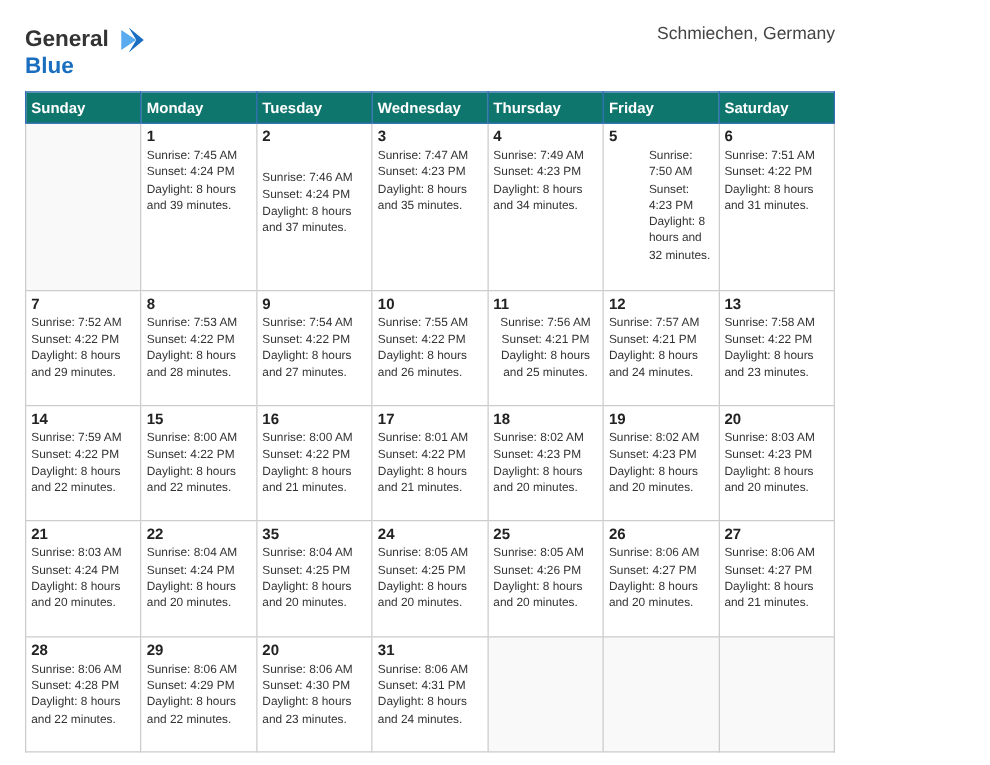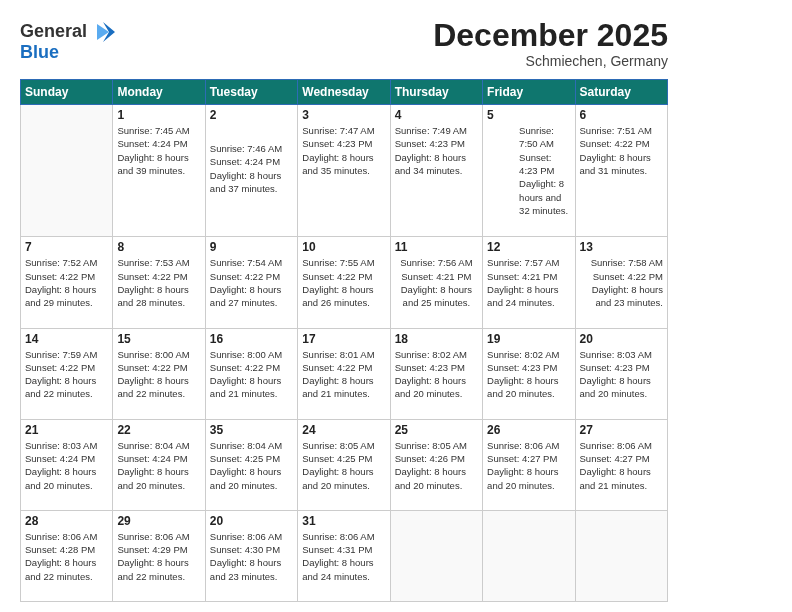--- a/index.html
+++ b/index.html
@@ -107,21 +107,20 @@
           </span>
           <svg class="logo-icon" viewBox="0 0 28 28" xmlns="http://www.w3.org/2000/svg">
             <path d="M14 4 L26 14 L14 24 L20 14 Z" fill="#1a6ec0"></path>
             <path d="M8 6 L20 14 L8 22 Z" fill="#5aabf0"></path>
           </svg>
         </div>
         <div style="font-size:18px;font-weight:bold;color:#1a6ec0;margin-top:-4px;">Blue</div>
       </div>
     </div>
     <div class="title-block">
-      <div class="month-title">December 2025</div>
       <div class="location-title">Schmiechen, Germany</div>
     </div>
   </div>
 
   <table class="calendar">
     <thead>
       <tr>
       <th>Sunday</th>
           <th>Monday</th>
           <th>Tuesday</th>
@@ -203,21 +202,21 @@
 Daylight: 8 hours and 25 minutes.</div>
           </td>
           <td>
             <div class="day-number">12</div>
             <div class="day-info" style="white-space: pre-line;">Sunrise: 7:57 AM
 Sunset: 4:21 PM
 Daylight: 8 hours and 24 minutes.</div>
           </td>
           <td>
             <div class="day-number">13</div>
-            <div class="day-info" style="white-space: pre-line; text-align: right;">Sunrise: 7:58 AM
+            <div class="day-info" style="white-space: pre-line;">Sunrise: 7:58 AM
 Sunset: 4:22 PM
 Daylight: 8 hours and 23 minutes.</div>
           </td>
         </tr>
         <tr class="week-row">
           <td>
             <div class="day-number">14</div>
             <div class="day-info" style="white-space: pre-line;">Sunrise: 7:59 AM
 Sunset: 4:22 PM
 Daylight: 8 hours and 22 minutes.</div>

